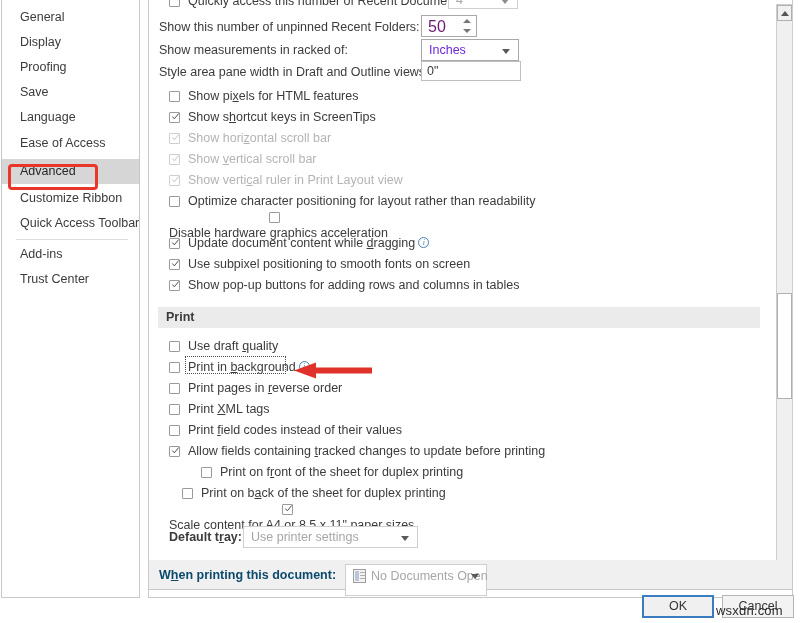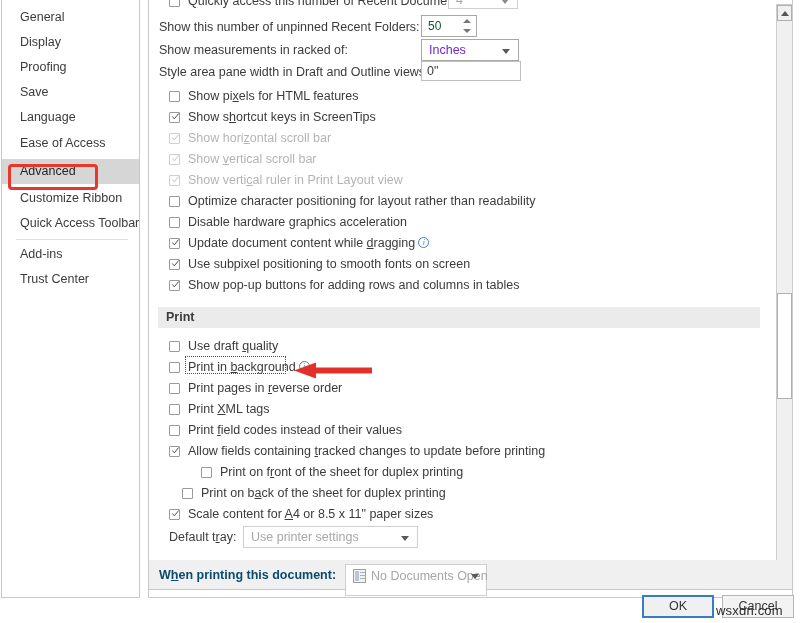--- a/index.html
+++ b/index.html
@@ -148,22 +148,22 @@
     position: absolute;
     border: 1px solid #a8a8a8;
     background: #ffffff;
     box-sizing: border-box;
     height: 22px;
   }
   .spin .val {
     position: absolute;
     left: 6px;
     top: 2px;
-    font-size: 12px;
-    color: #14532d;
+    font-size: 16px;
+    color: #701a75;
     line-height: 17px;
   }
   .spin .btns {
     position: absolute;
     right: 3px;
     top: 1px;
     width: 11px;
     height: 18px;
   }
   .spin .btns .ar {
@@ -511,21 +511,21 @@
           </svg>
     </span>
     <span class="cblabel">Show verti<span class="u">c</span>al ruler in Print Layout view</span>
   </div>
 
   <div class="row cbrow" style="top:196px; left:20px;">
     <span class="cbox"></span>
     <span class="cblabel">Optimize character positioning for layout rather than readability</span>
   </div>
 
-  <div class="row cbrow" style="top:217px; left:20px;">
+  <div class="row cbrow" style="top:217px; left:20px;flex-direction:column;">
     <span class="cbox"></span>
     <span class="cblabel">Disable hardware <span class="u">g</span>raphics acceleration</span>
   </div>
 
   <div class="row cbrow" style="top:238px; left:20px;justify-content:space-between;">
     <span class="cbox">
       <svg class="tick" viewBox="0 0 10 10">
             <path d="M1.5 5 L3.7 7.6 L8.6 1.6" stroke="#4d4d4d" stroke-width="1.1" fill="none"></path>
           </svg>
     </span>
@@ -593,30 +593,30 @@
   <div class="row cbrow" style="top:467px; left:20px;padding-left:32px;">
     <span class="cbox"></span>
     <span class="cblabel">Print on f<span class="u">r</span>ont of the sheet for duplex printing</span>
   </div>
 
   <div class="row cbrow" style="top:488px; left:33px;">
     <span class="cbox"></span>
     <span class="cblabel">Print on b<span class="u">a</span>ck of the sheet for duplex printing</span>
   </div>
 
-  <div class="row cbrow" style="top:509px; left:20px;">
+  <div class="row cbrow" style="top:509px; left:20px;flex-direction:column;">
     <span class="cbox">
       <svg class="tick" viewBox="0 0 10 10">
             <path d="M1.5 5 L3.7 7.6 L8.6 1.6" stroke="#4d4d4d" stroke-width="1.1" fill="none"></path>
           </svg>
     </span>
     <span class="cblabel">Scale content for <span class="u">A</span>4 or 8.5 x 11" paper sizes</span>
   </div>
 
-  <div class="row" style="top:535px; left:20px;">
+  <div class="row" style="top:535px; left:20px;font-weight:bold;">
     <span class="fieldlabel">Default t<span class="u">r</span>ay:</span>
   </div>
   <div class="combo flat dimtext" style="left:94px; top:531px; width:175px;">
     <span class="ctext">Use printer settings</span>
     <span class="caret"></span>
   </div>
 
   <div id="focus-rect" style="left:36px; top:361px; width:101px; height:18px;"></div>
 
 </div>

